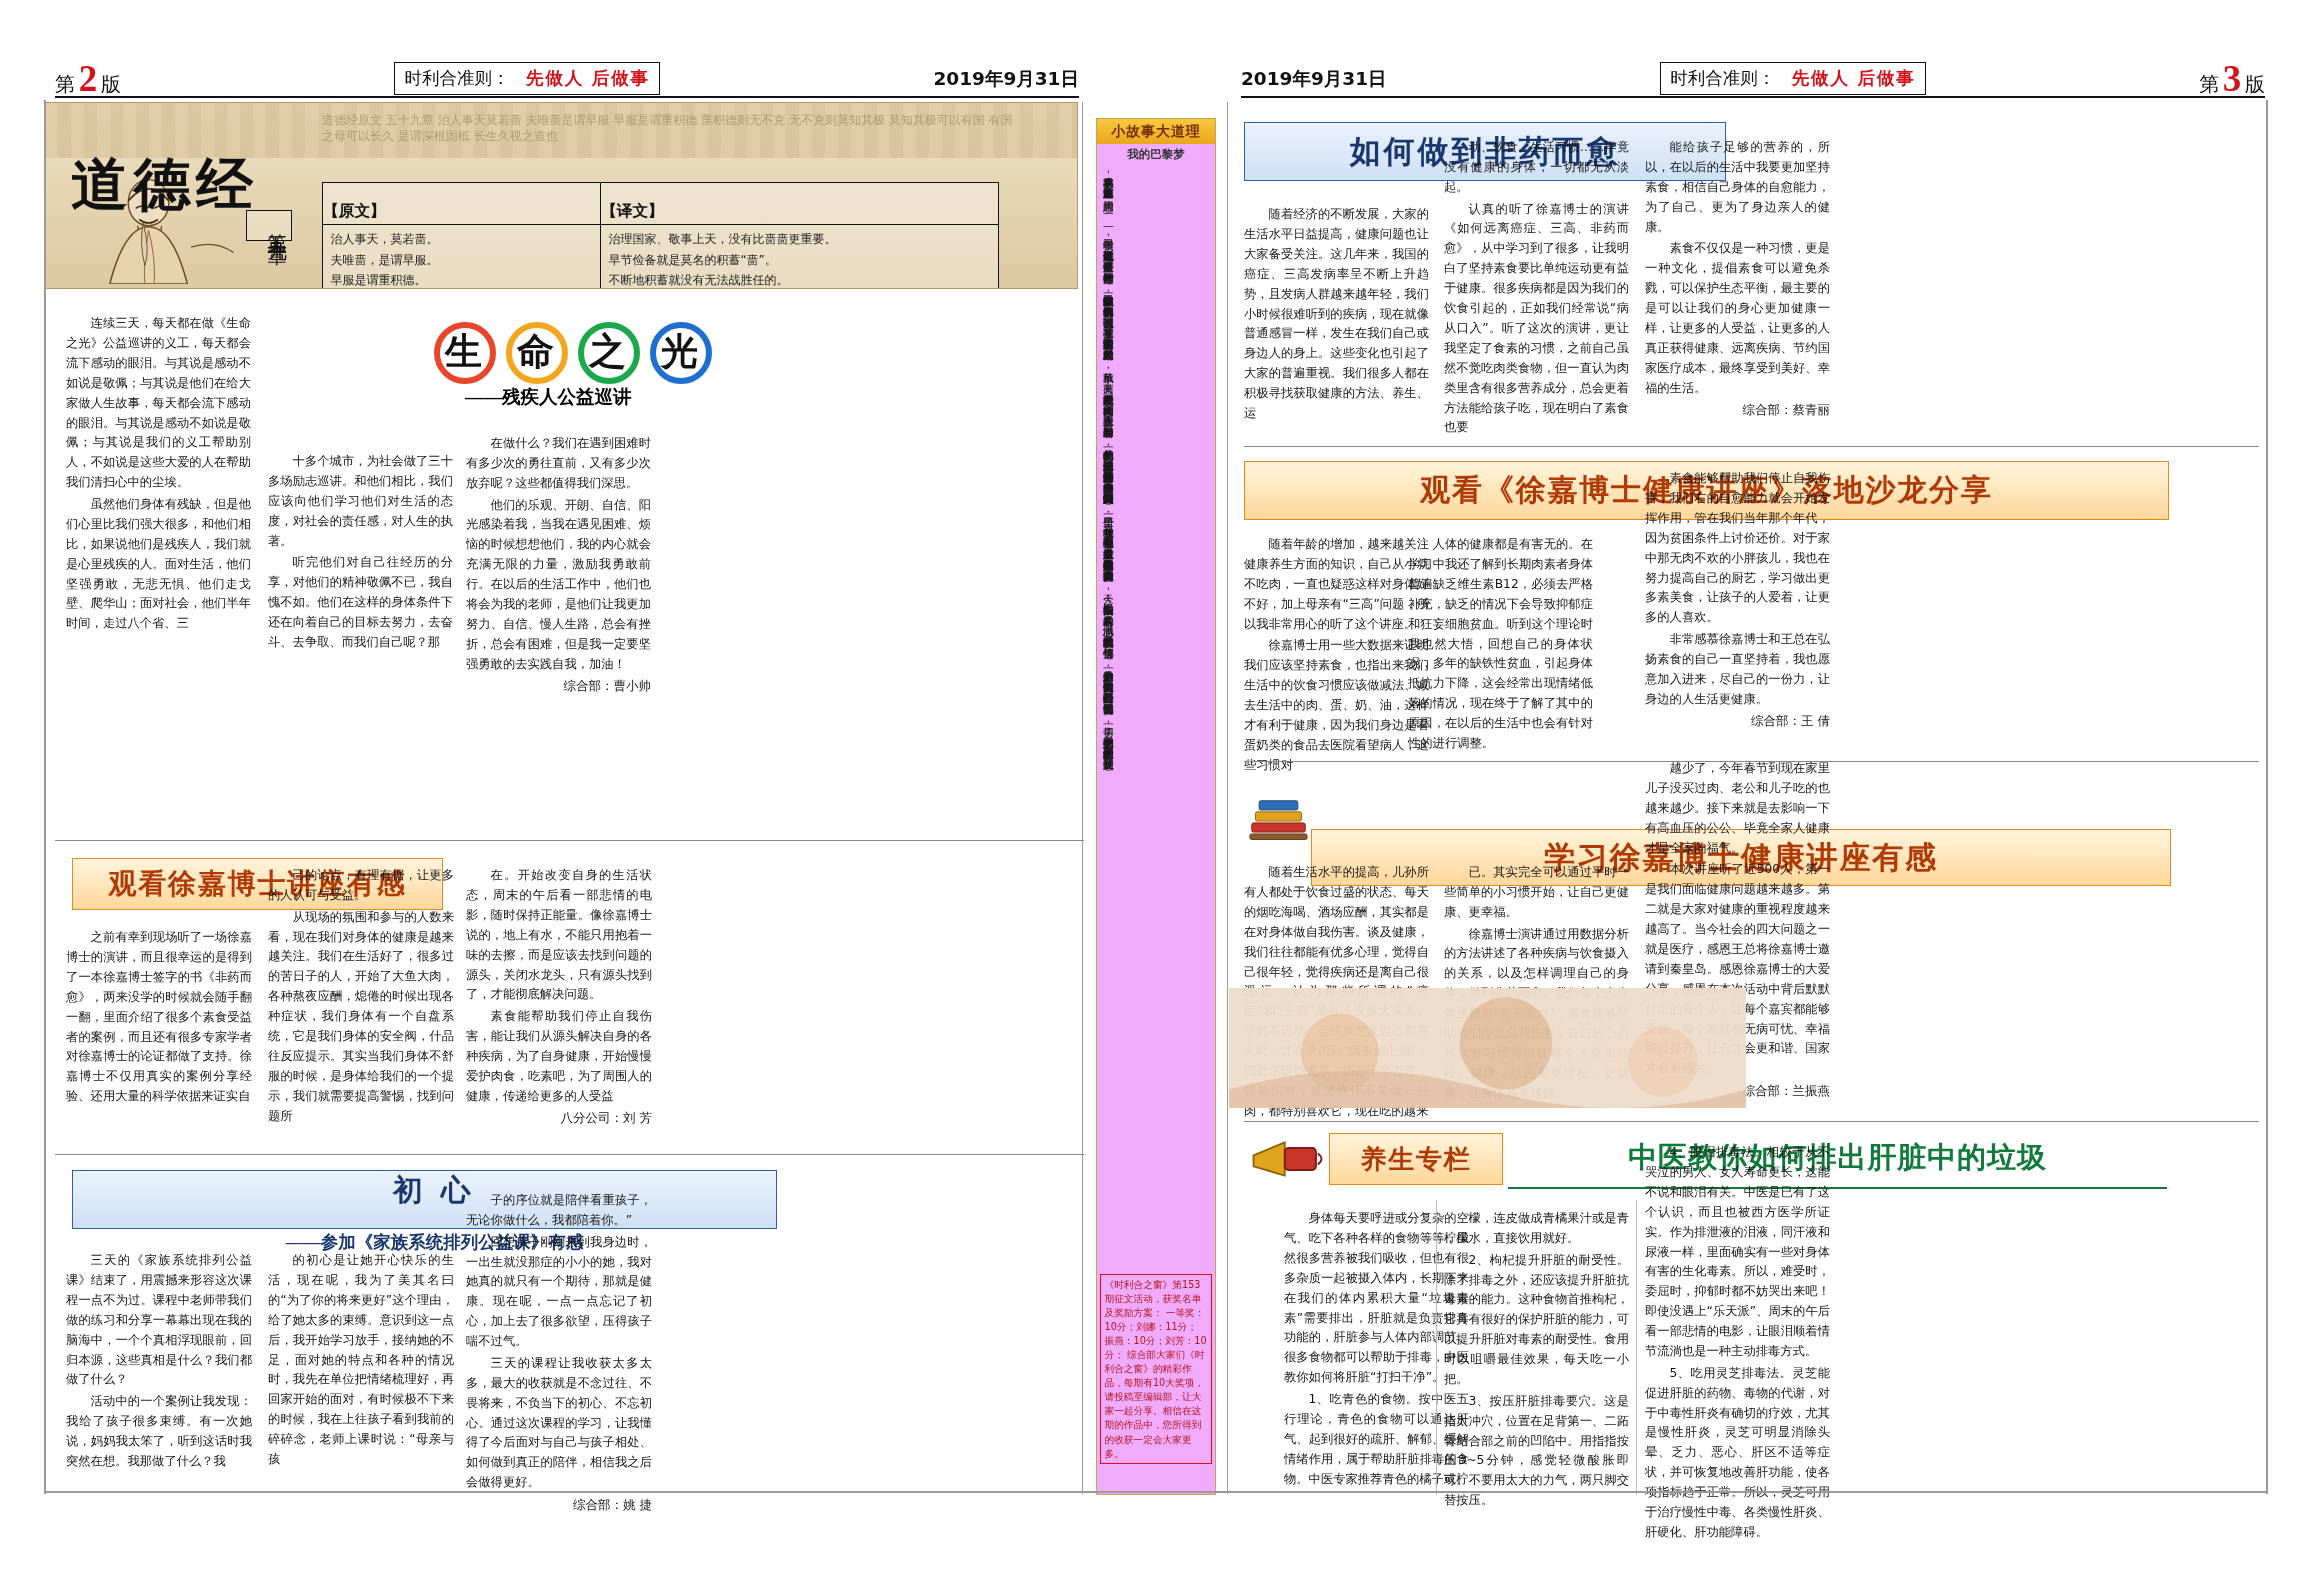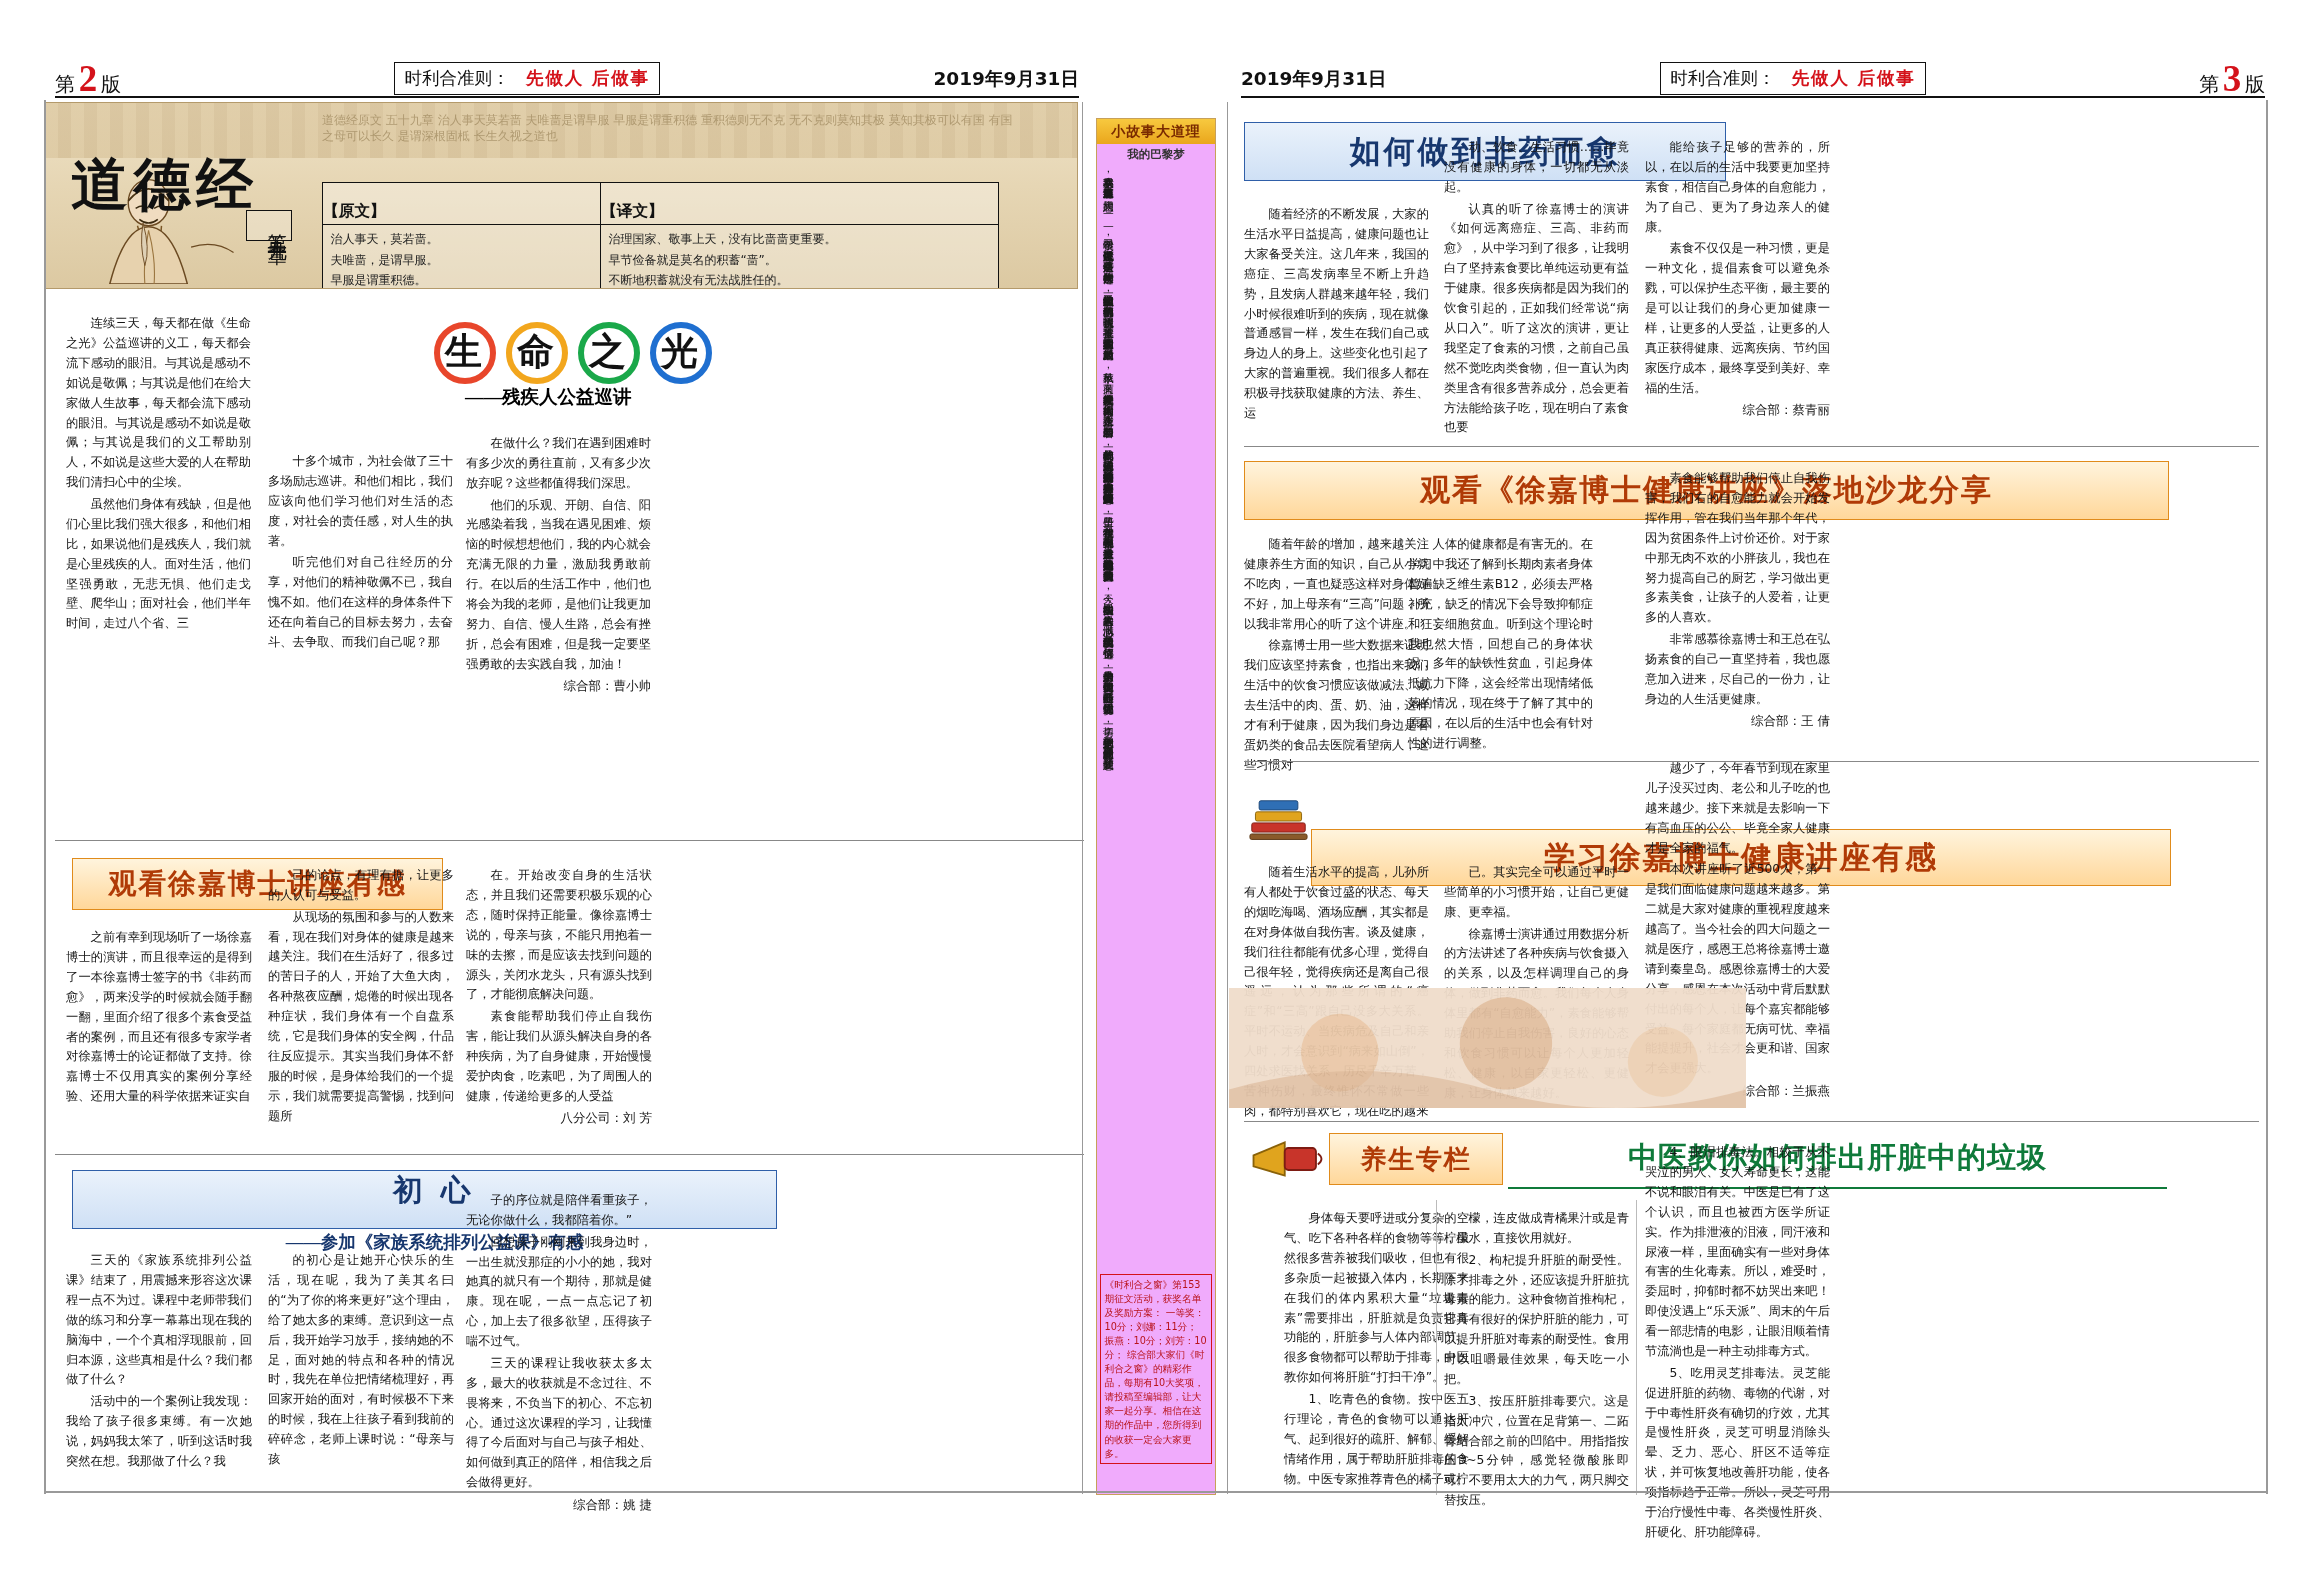--- a/index.html
+++ b/index.html
@@ -182,21 +182,21 @@
   <div class="tbanner tb-orange" style="left:72px;top:858px;width:369px;height:50px;font-size:28px;letter-spacing:1.8px;">观看徐嘉博士讲座有感</div>
 
   <div class="col" style="left:66px;top:928px;width:186px;">
     <p>之前有幸到现场听了一场徐嘉博士的演讲，而且很幸运的是得到了一本徐嘉博士签字的书《非药而愈》，两来没学的时候就会随手翻一翻，里面介绍了很多个素食受益者的案例，而且还有很多专家学者对徐嘉博士的论证都做了支持。徐嘉博士不仅用真实的案例分享经验、还用大量的科学依据来证实自</p>
   </div>
   <div class="col" style="left:268px;top:866px;width:186px;">
     <p>己的论点，有理有据，让更多的人认可与受益。</p>
     <p>从现场的氛围和参与的人数来看，现在我们对身体的健康是越来越关注。我们在生活好了，很多过的苦日子的人，开始了大鱼大肉，各种熬夜应酬，熄倦的时候出现各种症状，我们身体有一个自盘系统，它是我们身体的安全阀，什品往反应提示。其实当我们身体不舒服的时候，是身体给我们的一个提示，我们就需要提高警惕，找到问题所</p>
   </div>
   <div class="col" style="left:466px;top:866px;width:186px;">
-    <p>在。开始改变自身的生活状态，并且我们还需要积极乐观的心态，随时保持正能量。像徐嘉博士说的，母亲与孩，不能只用抱着一味的去擦，而是应该去找到问题的源头，关闭水龙头，只有源头找到了，才能彻底解决问题。</p>
+    <p>在。开始改变自身的生活状态，周末的午后看一部悲情的电影，随时保持正能量。像徐嘉博士说的，地上有水，不能只用抱着一味的去擦，而是应该去找到问题的源头，关闭水龙头，只有源头找到了，才能彻底解决问题。</p>
     <p>素食能帮助我们停止自我伤害，能让我们从源头解决自身的各种疾病，为了自身健康，开始慢慢爱护肉食，吃素吧，为了周围人的健康，传递给更多的人受益</p>
     <p class="sig">八分公司：刘  芳</p>
   </div>
 
   <div class="hline" style="left:55px;top:1154px;width:1029px;height:0.9px;background:#888;"></div>
 
   <div class="tbanner tb-blue" style="left:72px;top:1170px;width:683px;height:57px;justify-content:flex-start;padding-left:20px;gap:18.5px;flex-direction:column;">
     <span style="font-size:29.5px;letter-spacing:5.5px;">初  心</span>
     <span style="font-size:17.5px;color:#17376e;">——参加《家族系统排列公益课》有感</span>
   </div>

